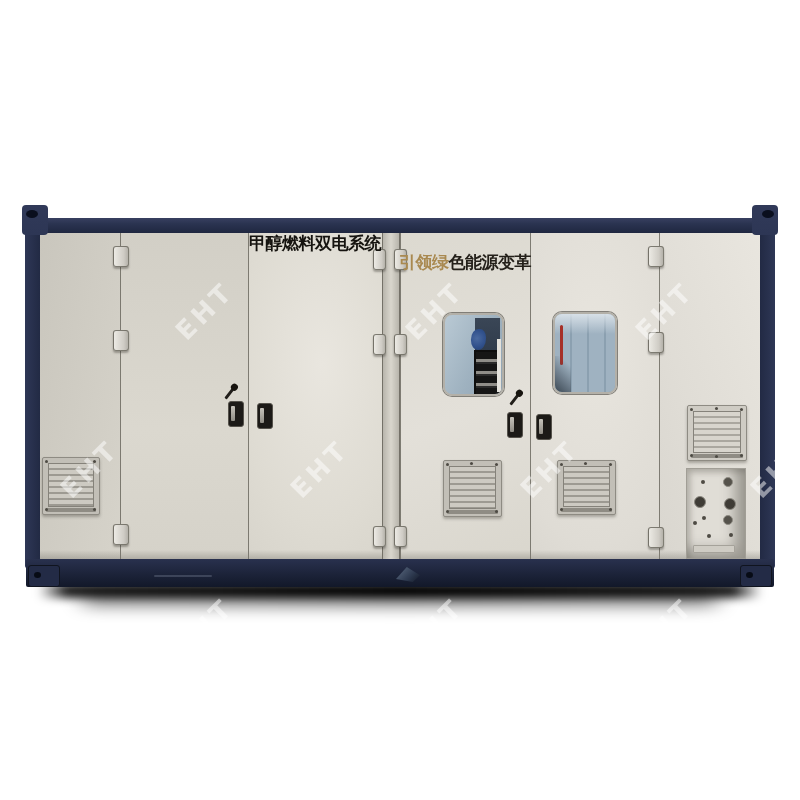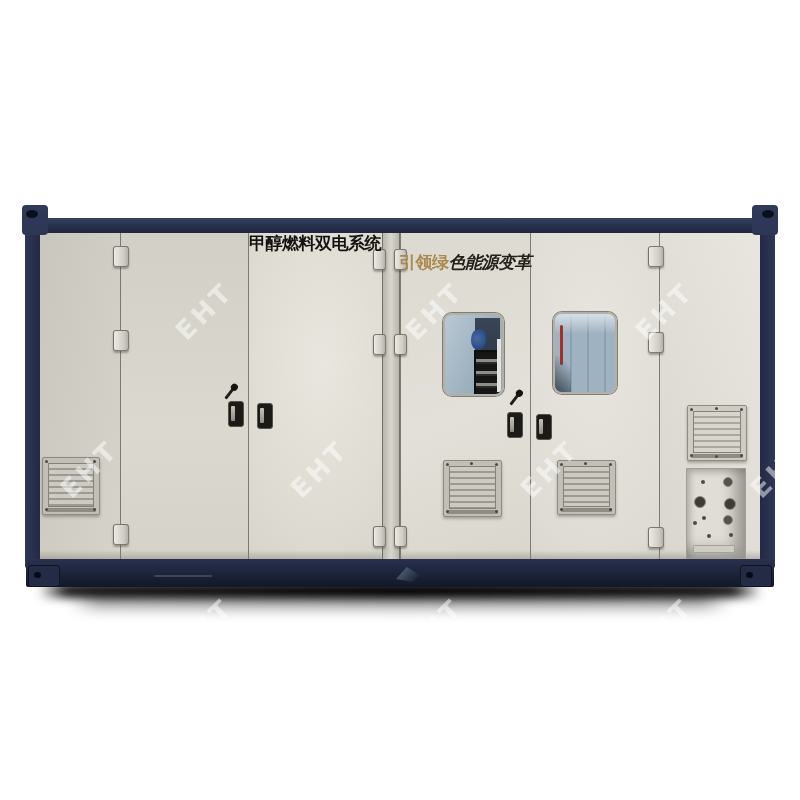--- a/index.html
+++ b/index.html
@@ -94,21 +94,21 @@
   
   .banner1{
     position:absolute;left:249px;top:232px;z-index:7;
     font-size:17px;font-weight:600;color:#15130f;letter-spacing:-.5px;white-space:nowrap;
   }
   .banner2{
     position:absolute;left:399px;top:251px;z-index:7;
     font-size:17px;font-weight:600;letter-spacing:-.5px;white-space:nowrap;
   }
   .banner2 .gold{color:#a98950;}
-  .banner2 .dark{color:#24201a;font-style:italic;}
+  .banner2 .dark{color:#24201a;}
 
   
   .win{
     position:absolute;border-radius:9px;z-index:5;overflow:hidden;
     border:2px solid #b3b0a8;box-shadow:0 0 0 1px rgba(50,48,42,.55), inset 0 0 4px rgba(20,20,20,.6);
   }
   .win .glass{position:absolute;inset:0;}
   .win1-glass{background:linear-gradient(115deg,#b9c9d4 0%,#9fb2c0 55%,#8fa2b2 100%);}
   .win1-equip{
     position:absolute;left:52%;top:4%;width:44%;height:50%;

